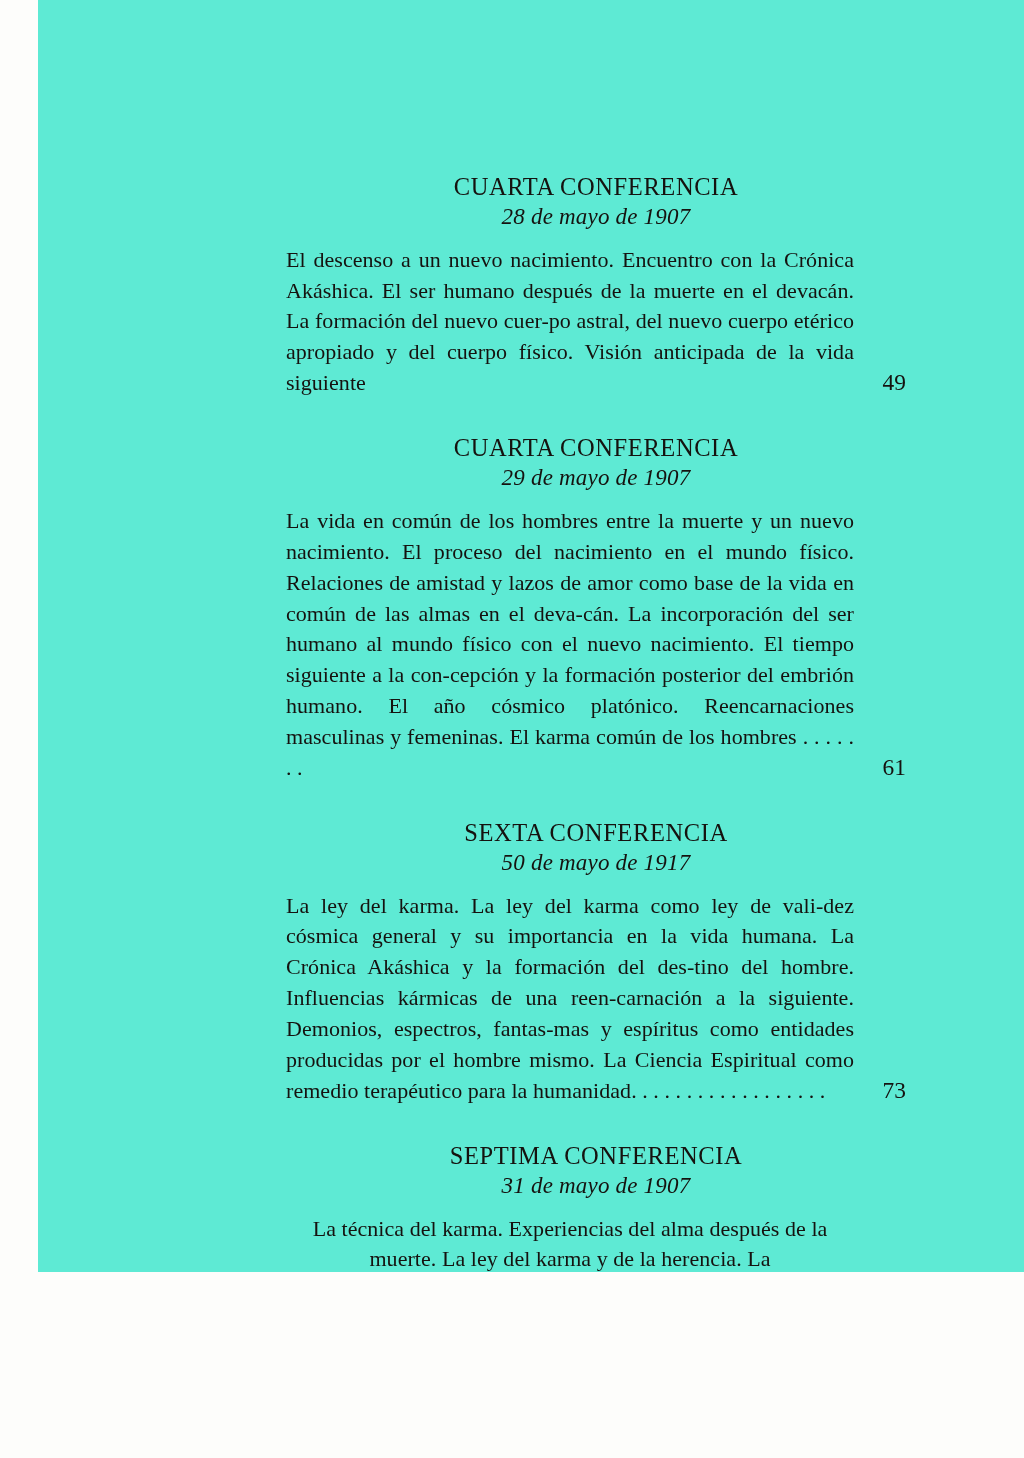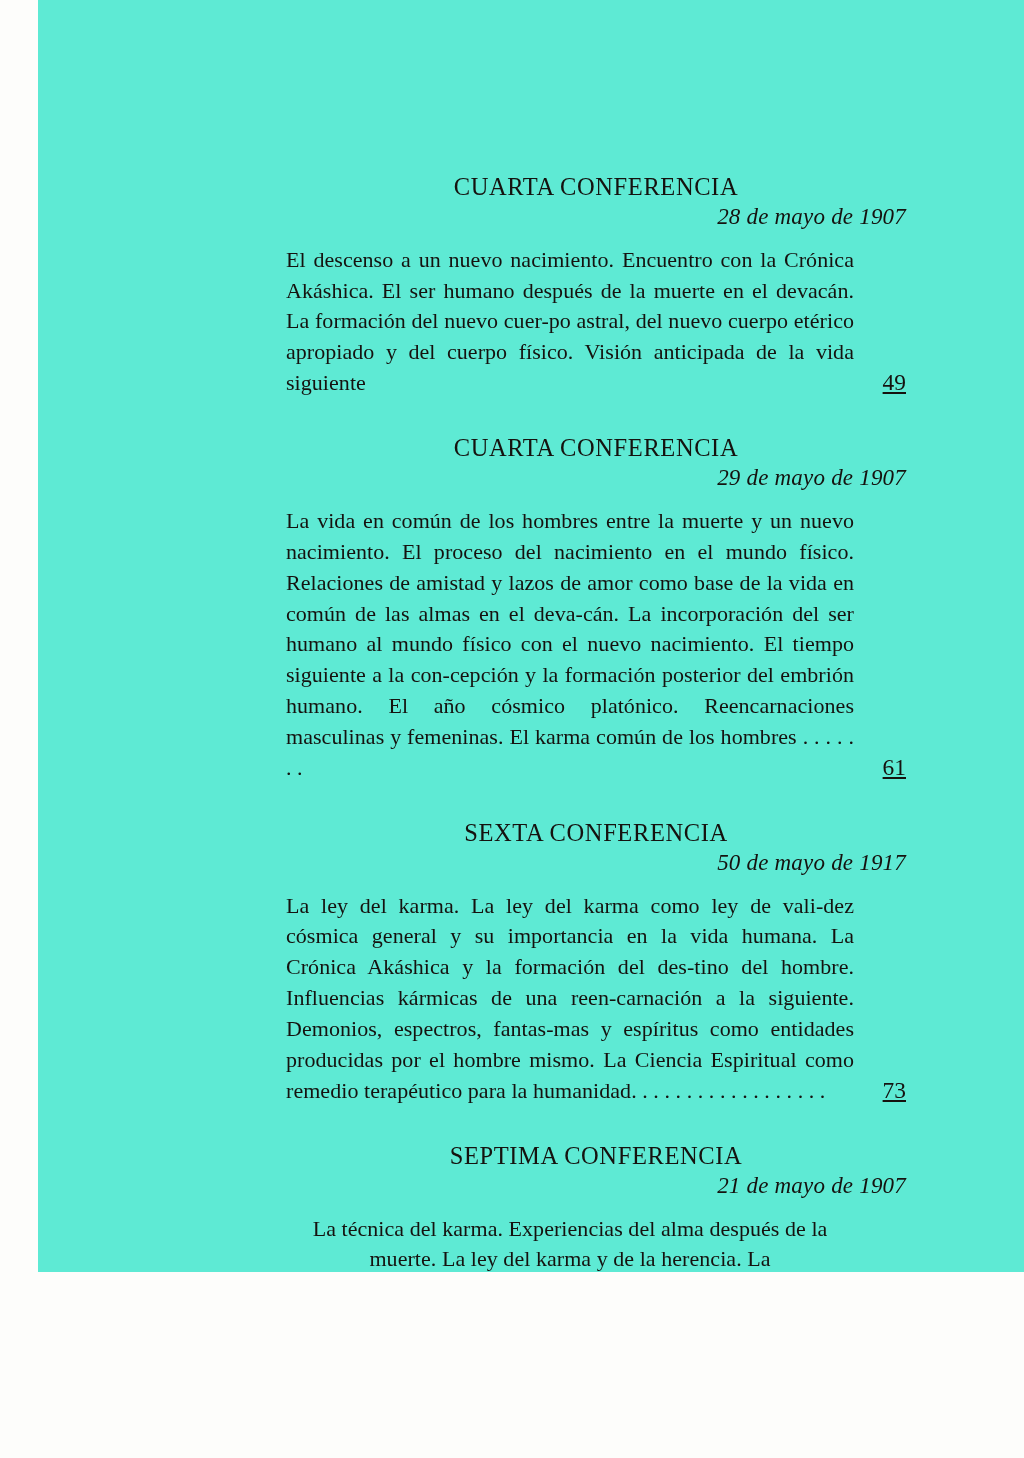--- a/index.html
+++ b/index.html
@@ -40,21 +40,20 @@
     font-size: 24.5px;
     letter-spacing: 0.6px;
     line-height: 1.22;
   }
   .entry-date {
     font-style: italic;
     font-size: 23px;
     line-height: 1.25;
     margin-top: 1px;
     letter-spacing: 0.2px;
-    text-align: right;
   }
   .entry-body {
     position: relative;
     margin-top: 13px;
   }
   .desc {
     width: 568px;
     font-size: 22px;
     line-height: 1.405;
     text-align: justify;
@@ -67,21 +66,21 @@
   }
   .pagenum {
     position: absolute;
     right: 0;
     width: 46px;
     text-align: right;
     font-size: 23.4px;
     line-height: 1.405;
   }
   
-  .pg-last { bottom: 0; text-decoration: underline; }
+  .pg-last { bottom: 0; }
 </style>
 </head>
 <body>
 
 <div class="page">
   <div class="content">
 
     <div class="entry">
       <div class="entry-head">
         <div class="entry-title">CUARTA CONFERENCIA</div>
@@ -111,21 +110,21 @@
       </div>
       <div class="entry-body">
         <div class="desc">La ley del karma. La ley del karma como ley de vali-dez cósmica general y su importancia en la vida humana. La Crónica Akáshica y la formación del des-tino del hombre. Influencias kármicas de una reen-carnación a la siguiente. Demonios, espectros, fantas-mas y espíritus como entidades producidas por el hombre mismo. La Ciencia Espiritual  como remedio terapéutico para la humanidad. . . . . . . . . . . . . . . . . .</div>
         <div class="pagenum pg-last">73</div>
       </div>
     </div>
 
     <div class="entry">
       <div class="entry-head">
         <div class="entry-title">SEPTIMA CONFERENCIA</div>
-        <div class="entry-date">21 de mayo de 1907</div>
+        <div class="entry-date">31 de mayo de 1907</div>
       </div>
       <div class="entry-body">
         <div class="desc no-just">La técnica del karma. Experiencias del alma después de la muerte. La ley del karma y de la herencia. La</div>
         <div class="pagenum pg-last"></div>
       </div>
     </div>
 
   </div>
 </div>
 

